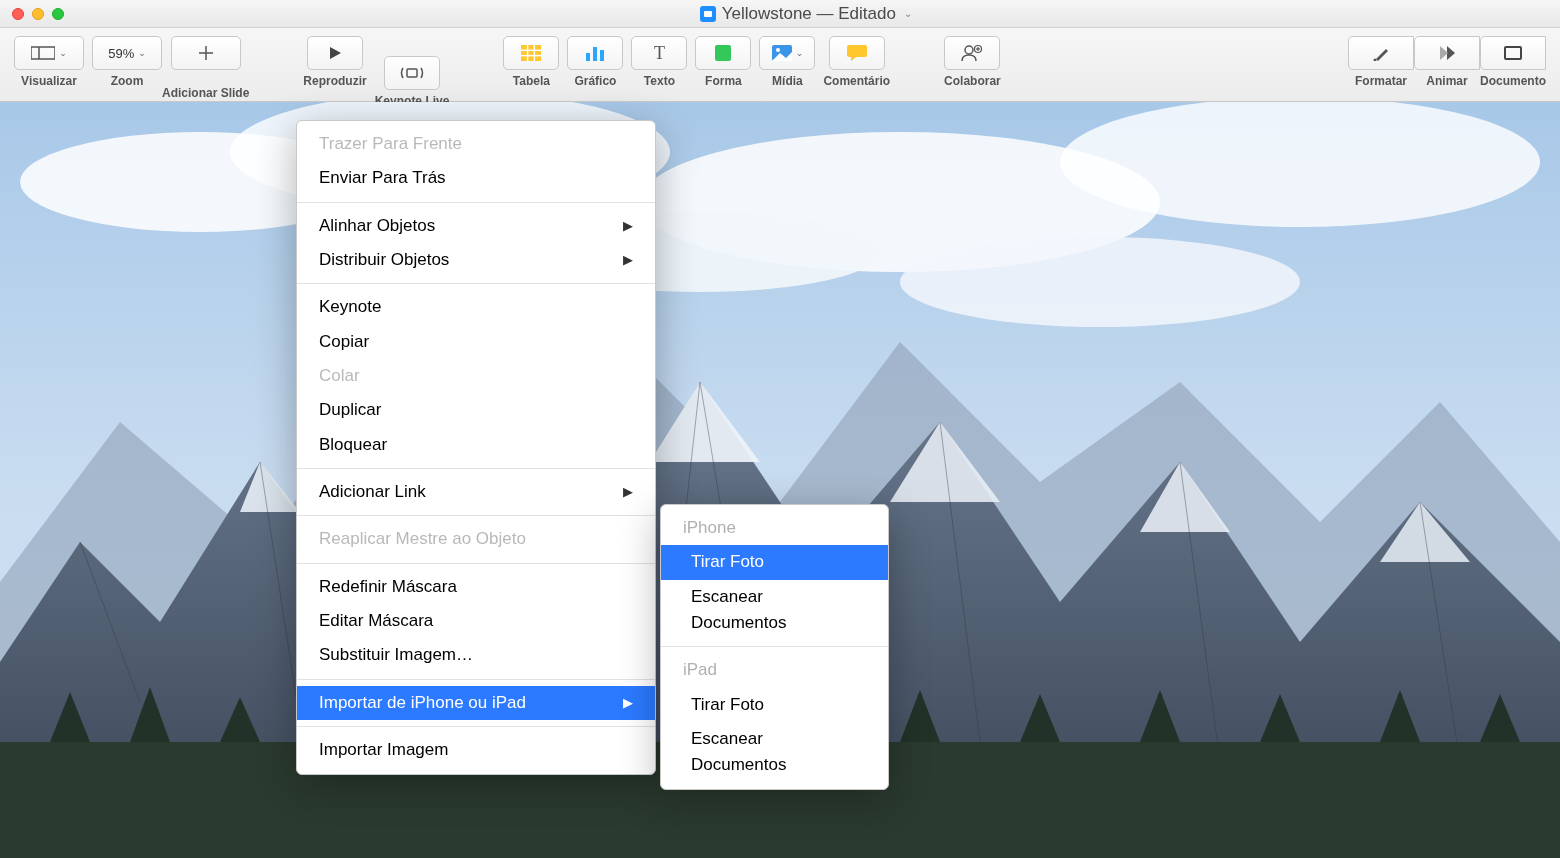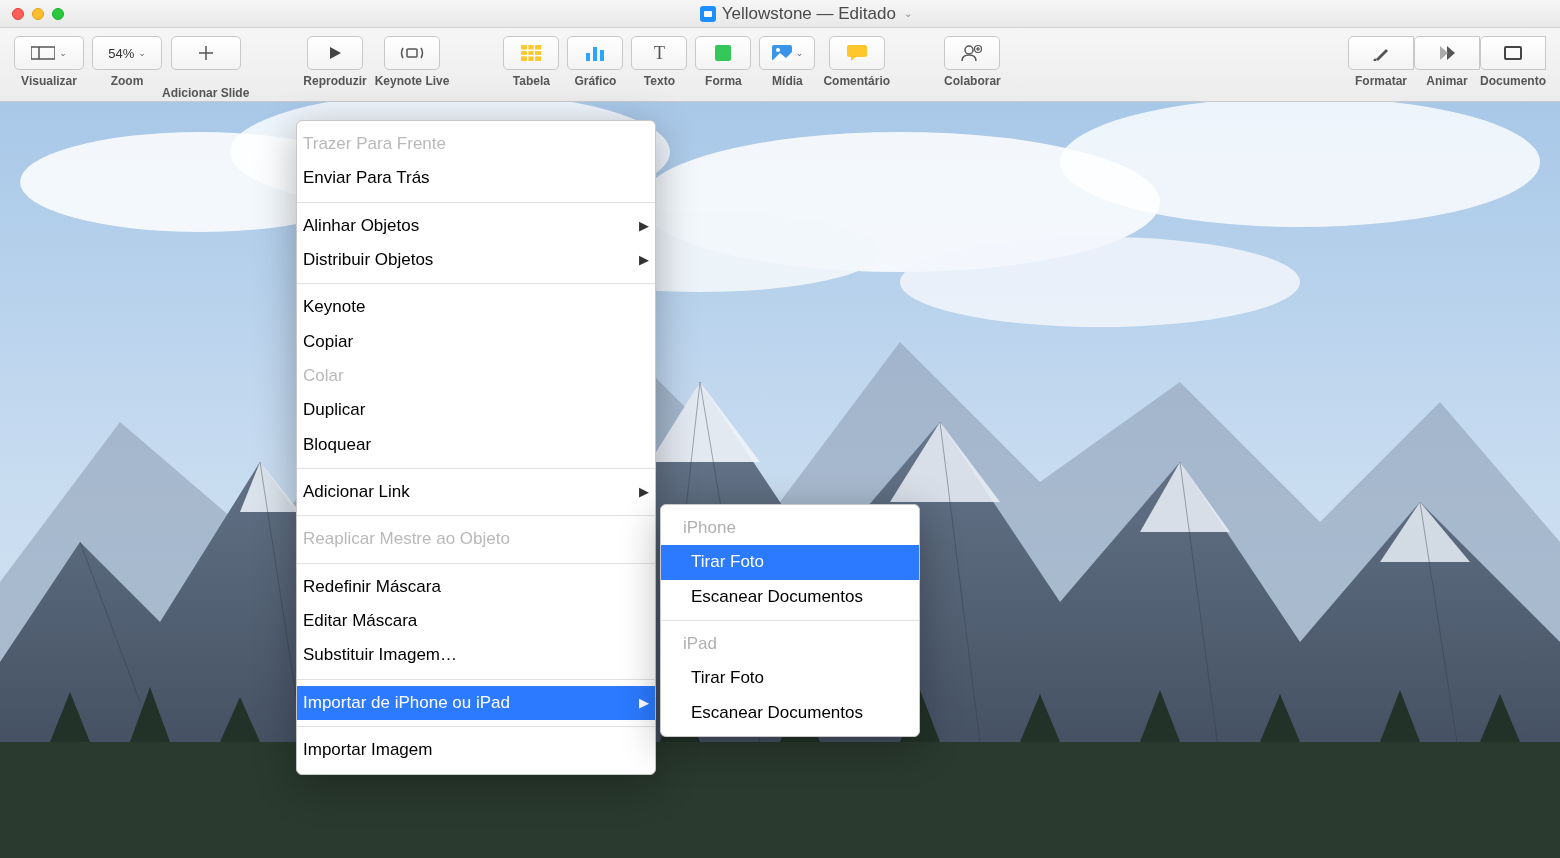--- a/index.html
+++ b/index.html
@@ -35,29 +35,29 @@
 .ico { display: inline-flex; align-items: center; justify-content: center; }
 .ico svg { display: block; }
 .chev { font-size: 9px; color: #666; margin-left: 4px; }
 
 
 .canvas { position: absolute; top: 102px; left: 0; right: 0; bottom: 0; overflow: hidden; }
 .mountain-bg { width: 100%; height: 100%; }
 
 
 .context-menu { position: absolute; top: 120px; left: 296px; width: 360px; background: #fff; border: 1px solid #c8c8c8; border-radius: 6px; box-shadow: 0 10px 40px rgba(0,0,0,0.3); padding: 6px 0; font-size: 17px; }
-.menu-item { padding: 4px 6px; color: #000; display: flex; align-items: center; justify-content: space-between; cursor: default; line-height: 1.55; }
+.menu-item { padding: 4px 22px; color: #000; display: flex; align-items: center; justify-content: space-between; cursor: default; line-height: 1.55; }
 .menu-item.disabled { color: #b9b9b9; }
 .menu-item.selected { background: #2b7aff; color: #fff; }
 .menu-item.selected .sub-arrow { color: #fff; }
 .sub-arrow { color: #333; font-size: 13px; }
 .menu-sep { height: 1px; background: #e1e1e1; margin: 6px 0; }
 
 
-.submenu { position: absolute; top: 504px; left: 660px; width: 260px; background: #fff; border: 1px solid #c8c8c8; border-radius: 6px; box-shadow: 0 10px 40px rgba(0,0,0,0.3); padding: 6px 0; font-size: 17px; }
+.submenu { position: absolute; top: 504px; left: 660px; width: 229px; background: #fff; border: 1px solid #c8c8c8; border-radius: 6px; box-shadow: 0 10px 40px rgba(0,0,0,0.3); padding: 6px 0; font-size: 17px; }
 .submenu .menu-header { padding: 4px 22px; color: #b0b0b0; line-height: 1.55; }
 .submenu .menu-item { padding: 4px 30px; line-height: 1.55; }
 </style>
 </head>
 <body>
 
 <div class="titlebar">
   <div class="traffic-lights">
     <div class="light red"></div>
     <div class="light yellow"></div>
@@ -80,21 +80,21 @@
             <line x1="8" y1="2" x2="8" y2="14" stroke="#555" stroke-width="1.5"></line>
           </svg>
       </span>
       <span class="chev">⌄</span>
     </div>
     <span class="tb-label">Visualizar</span>
   </div>
 
   <div class="tb-item" style="margin-left:8px;">
     <div class="tb-btn wide">
-      <span>54%</span>
+      <span>59%</span>
       <span class="chev">⌄</span>
     </div>
     <span class="tb-label">Zoom</span>
   </div>
 
   <div class="tb-item" style="margin-left:0;gap:16px;">
     <div class="tb-btn wide">
       <span class="ico">
         <svg width="16" height="16">
             <line x1="8" y1="1" x2="8" y2="15" stroke="#555" stroke-width="1.5"></line>
@@ -111,21 +111,21 @@
     <div class="tb-btn">
       <span class="ico">
         <svg width="14" height="14">
             <polygon points="2,1 13,7 2,13" fill="#444"></polygon>
           </svg>
       </span>
     </div>
     <span class="tb-label">Reproduzir</span>
   </div>
 
-  <div class="tb-item" style="margin-left:8px;">
+  <div class="tb-item" style="margin-left:8px;margin-top:20px;">
     <div class="tb-btn">
       <span class="ico">
         <svg width="24" height="14">
             <path d="M3 2 Q0 7 3 12" fill="none" stroke="#555" stroke-width="1.5"></path>
             <rect x="7" y="3" width="10" height="8" rx="1" fill="none" stroke="#555" stroke-width="1.5"></rect>
             <path d="M21 2 Q24 7 21 12" fill="none" stroke="#555" stroke-width="1.5"></path>
           </svg>
       </span>
     </div>
     <span class="tb-label">Keynote Live</span>

